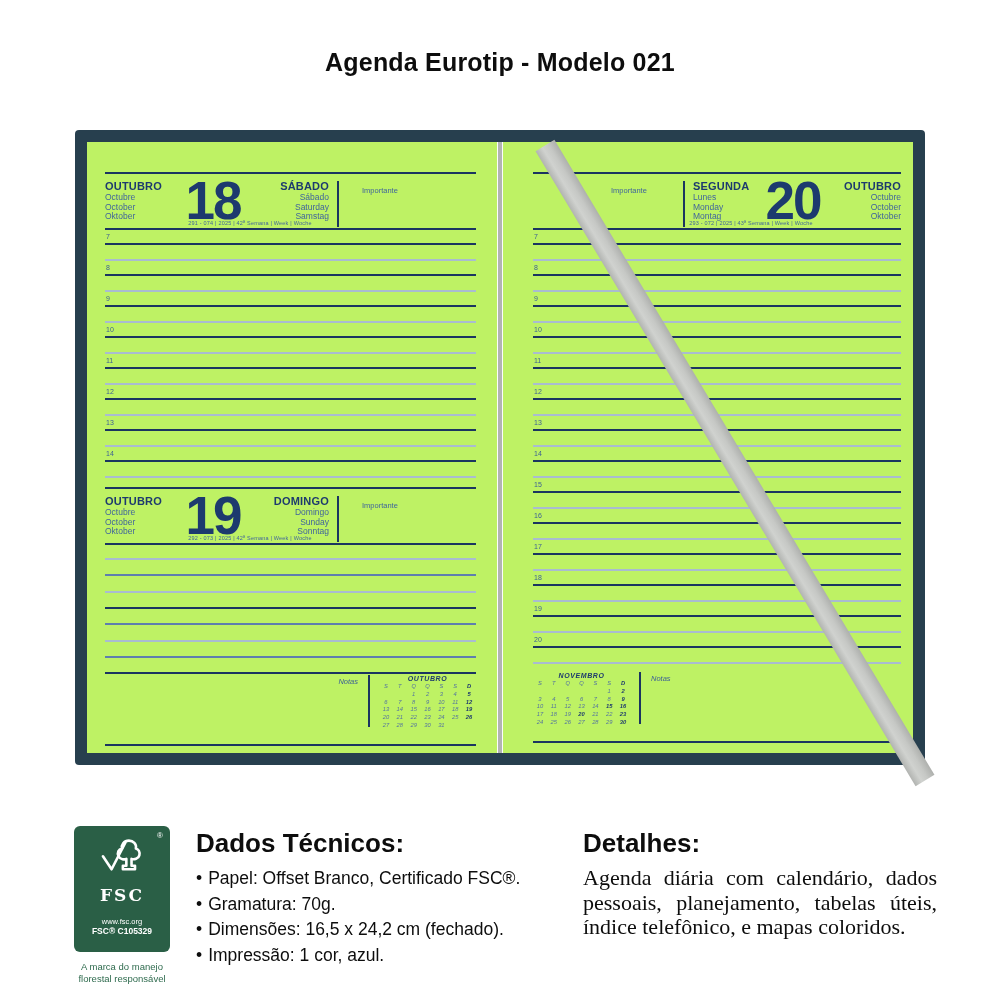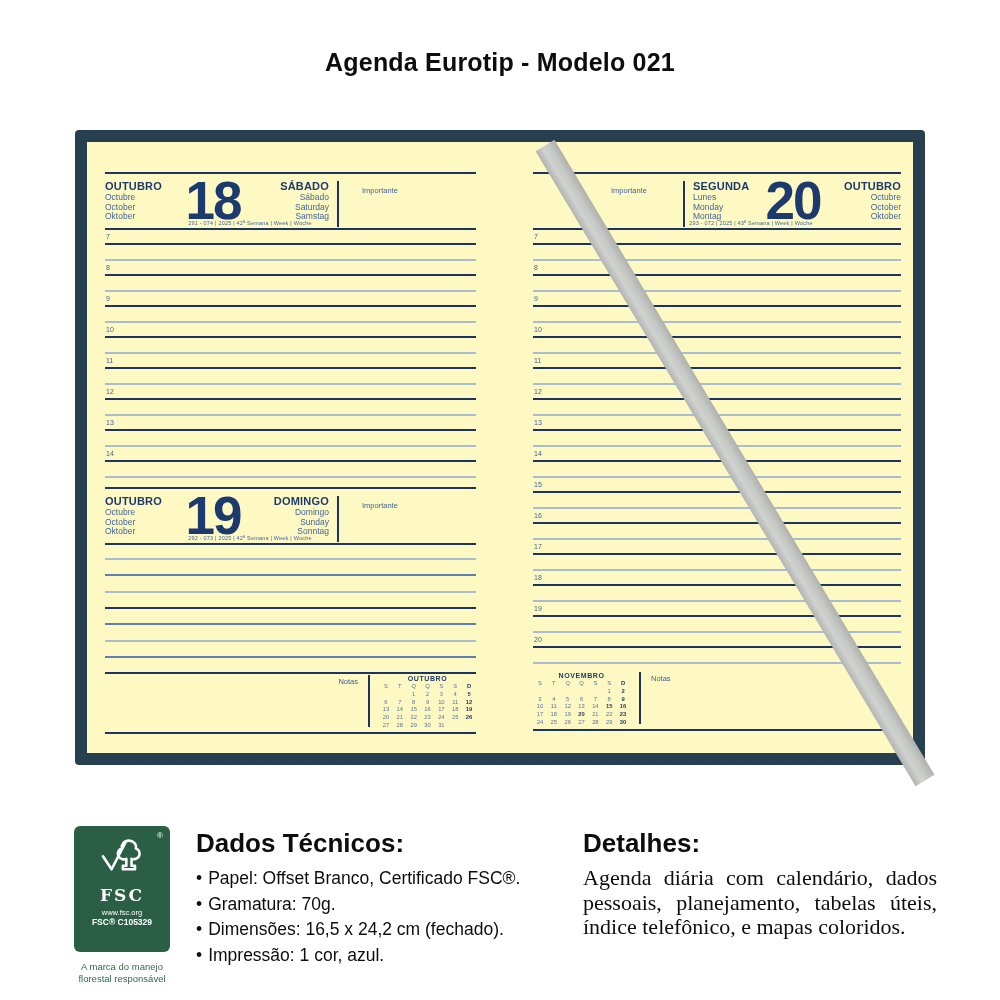--- a/index.html
+++ b/index.html
@@ -5,21 +5,21 @@
   html,body{margin:0;padding:0;background:#fff;}
   .stage{position:relative;width:1000px;height:1000px;background:#ffffff;
          font-family:"Liberation Sans",sans-serif;overflow:hidden;}
   .title{position:absolute;top:48px;left:0;width:100%;text-align:center;
          font-size:25px;font-weight:700;color:#0d0d0d;letter-spacing:.2px;}
 
   
   .book{position:absolute;left:75px;top:130px;width:850px;height:635px;
         background:#273F4E;border-radius:4px;}
   .pages{position:absolute;left:12px;top:12px;right:12px;bottom:12px;
-         background:#fef9c3;display:flex;align-items:flex-end;}
+         background:#bef264;display:flex;}
   .page{position:relative;box-sizing:border-box;height:100%;}
   .page-left{width:410px;padding:30px 21px 0 18px;}
   .page-right{width:410px;padding:30px 12px 0 30px;}
   .spine{width:6px;background:linear-gradient(90deg,#fcfdfd 0 1px,#b2b4b3 1px 5px,#fcfdfd 5px 6px);}
 
   
   .day-header{position:relative;height:58px;box-sizing:border-box;
               border-top:2px solid #1b3560;border-bottom:2px solid #1b3560;}
   .hdr-row{display:flex;align-items:flex-start;padding-top:5px;}
   .row-right{justify-content:flex-end;}
@@ -47,21 +47,21 @@
   .h20{height:421px;}
   .day2-hdr{margin-top:6px;}
   .lines19{position:relative;height:115px;margin-top:13px;}
   .pline{position:absolute;left:0;right:0;height:2px;}
   .line-dark{background:#1b3560;}
   .line-light{background:#a9bcd0;}
   .line-med{background:#5e7fae;}
   .hnum{position:absolute;left:1px;top:-10px;font-size:7px;color:#3c5f96;}
 
   
-  .notes-row{display:flex;height:56px;margin-top:2px;}
+  .notes-row{display:flex;height:68px;margin-top:2px;font-style:italic;}
   .left-notes{justify-content:flex-end;}
   .right-notes{justify-content:flex-start;margin-top:8px;}
   .notas{font-size:7.5px;color:#3c5f96;margin-top:2px;}
   .left-notes .notas{margin-right:10px;}
   .right-notes .notas{margin-left:10px;}
   .notes-div{width:2px;height:52px;background:#1b3560;}
   .left-notes .notes-div{margin-right:9px;}
   .right-notes .notes-div{margin-left:9px;}
   .minical{width:97px;}
   .cal-title{font-size:7px;font-weight:700;color:#1d3a6e;text-align:center;
@@ -76,21 +76,21 @@
           transform:rotate(-30.9deg);z-index:5;
           background:linear-gradient(90deg,#b2b4b1,#d0d2cf 35%,#c6c8c5 65%,#aeb0ad);}
 
   
   .fsc-wrap{position:absolute;left:63px;top:826px;width:118px;text-align:center;}
   .fsc-box{position:relative;width:96px;height:126px;margin:0 auto;background:#2A5F46;
            border-radius:6px;color:#fff;box-sizing:border-box;padding-top:6px;}
   .fsc-reg{position:absolute;top:5px;right:7px;font-size:8px;}
   .fsc-acronym{font-family:"DejaVu Serif",serif;font-size:17px;font-weight:700;
                letter-spacing:2px;margin-top:-3px;}
-  .fsc-url{font-size:7.5px;margin-top:3px;}
+  .fsc-url{font-size:7.5px;margin-top:12px;}
   .fsc-lic{font-size:8.5px;font-weight:700;}
   .fsc-caption{margin-top:9px;color:#2F6B4E;font-size:9.5px;line-height:11.5px;}
 
   .dados{position:absolute;left:196px;top:828px;width:380px;color:#0d0d0d;}
   .sec-h{font-size:26px;font-weight:700;margin-bottom:7px;}
   .dados ul{list-style:none;margin:0;padding:0;font-size:17.5px;line-height:25.5px;}
   .dados .bullet{margin-right:6px;}
   .detalhes{position:absolute;left:583px;top:828px;width:354px;color:#0d0d0d;}
   .detalhes p{margin:0;font-size:22px;line-height:24.5px;text-align:justify;font-family:Liberation Serif, serif;}
 </style>

